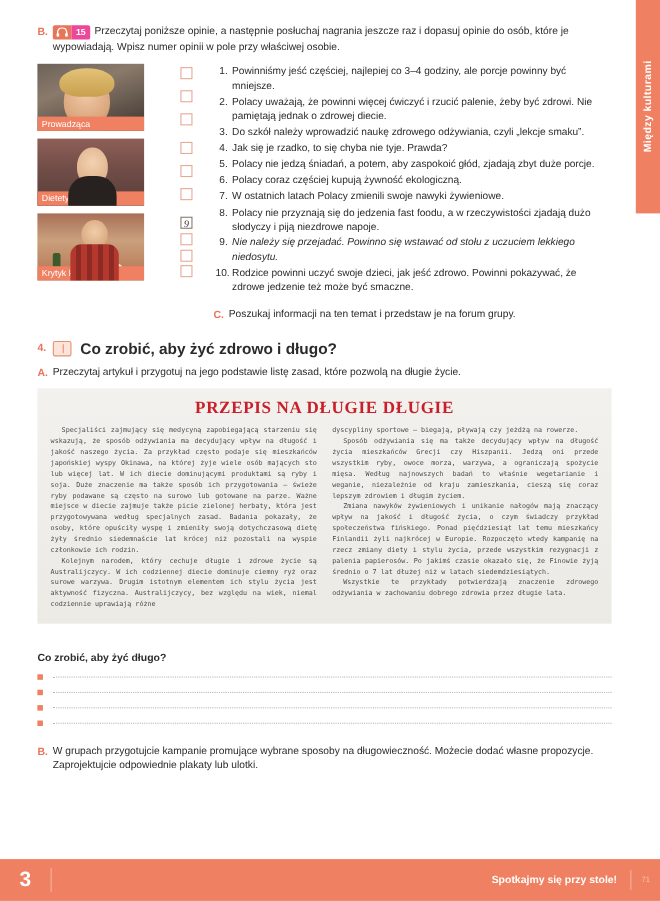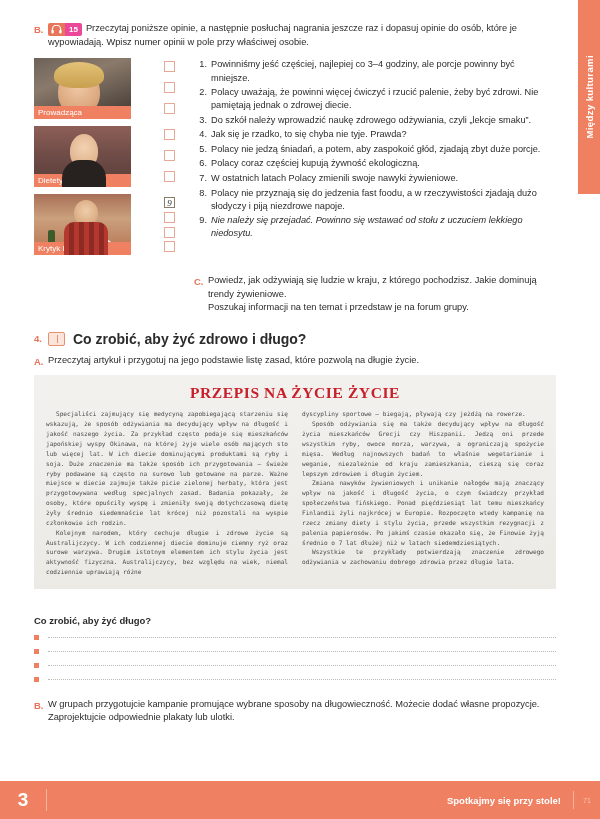--- a/index.html
+++ b/index.html
@@ -345,46 +345,49 @@
           <span class="op-txt">W ostatnich latach Polacy zmienili swoje nawyki żywieniowe.</span>
         </div>
         <div class="op-item">
           <span class="op-num">8.</span>
           <span class="op-txt">Polacy nie przyznają się do jedzenia fast foodu, a w rzeczywistości zjadają dużo słodyczy i piją niezdrowe napoje.</span>
         </div>
         <div class="op-item">
           <span class="op-num">9.</span>
           <span class="op-txt ital">Nie należy się przejadać. Powinno się wstawać od stołu z uczuciem lekkiego niedosytu.</span>
         </div>
+        <div class="op-item">
+          <span class="op-num">10.</span>
+          <span class="op-txt">Rodzice powinni uczyć swoje dzieci, jak jeść zdrowo. Powinni pokazywać, że zdrowe jedzenie też może być smaczne.</span>
+        </div>
       </div>
     </div>
 
     <div class="sec-c">
       <div class="task-row">
         <div class="task-letter">C.</div>
         <div class="task-body">
-          <div>Powiedz, jak odżywiają się ludzie w kraju, z którego pochodzisz. Jakie dominują trendy żywieniowe.</div>
           <div>Poszukaj informacji na ten temat i przedstaw je na forum grupy.</div>
         </div>
       </div>
     </div>
 
     <div class="task4">
       <div class="task4-num">4.</div>
       <div class="book-icon"></div>
       <div class="task4-title">Co zrobić, aby żyć zdrowo i długo?</div>
     </div>
 
     <div class="task4a task-row">
       <div class="task-letter">A.</div>
       <div class="task-body">Przeczytaj artykuł i przygotuj na jego podstawie listę zasad, które pozwolą na długie życie.</div>
     </div>
 
     <div class="article">
-      <div class="article-title">PRZEPIS NA ŻYCIE ŻYCIE</div>
+      <div class="article-title">PRZEPIS NA DŁUGIE DŁUGIE</div>
       <div class="cols">
         <div class="col">
           <p>Specjaliści zajmujący się medycyną zapobiegającą starzeniu się wskazują, że sposób odżywiania ma decydujący wpływ na długość i jakość naszego życia. Za przykład często podaje się mieszkańców japońskiej wyspy Okinawa, na której żyje wiele osób mających sto lub więcej lat. W ich diecie dominującymi produktami są ryby i soja. Duże znaczenie ma także sposób ich przygotowania – świeże ryby podawane są często na surowo lub gotowane na parze. Ważne miejsce w diecie zajmuje także picie zielonej herbaty, która jest przygotowywana według specjalnych zasad. Badania pokazały, że osoby, które opuściły wyspę i zmieniły swoją dotychczasową dietę żyły średnio siedemnaście lat krócej niż pozostali na wyspie członkowie ich rodzin.</p>
           <p>Kolejnym narodem, który cechuje długie i zdrowe życie są Australijczycy. W ich codziennej diecie dominuje ciemny ryż oraz surowe warzywa. Drugim istotnym elementem ich stylu życia jest aktywność fizyczna. Australijczycy, bez względu na wiek, niemal codziennie uprawiają różne</p>
         </div>
         <div class="col">
           <p style="text-indent:0">dyscypliny sportowe – biegają, pływają czy jeżdżą na rowerze.</p>
           <p>Sposób odżywiania się ma także decydujący wpływ na długość życia mieszkańców Grecji czy Hiszpanii. Jedzą oni przede wszystkim ryby, owoce morza, warzywa, a ograniczają spożycie mięsa. Według najnowszych badań to właśnie wegetarianie i weganie, niezależnie od kraju zamieszkania, cieszą się coraz lepszym zdrowiem i długim życiem.</p>
           <p>Zmiana nawyków żywieniowych i unikanie nałogów mają znaczący wpływ na jakość i długość życia, o czym świadczy przykład społeczeństwa fińskiego. Ponad pięćdziesiąt lat temu mieszkańcy Finlandii żyli najkrócej w Europie. Rozpoczęto wtedy kampanię na rzecz zmiany diety i stylu życia, przede wszystkim rezygnacji z palenia papierosów. Po jakimś czasie okazało się, że Finowie żyją średnio o 7 lat dłużej niż w latach siedemdziesiątych.</p>
           <p>Wszystkie te przykłady potwierdzają znaczenie zdrowego odżywiania w zachowaniu dobrego zdrowia przez długie lata.</p>

